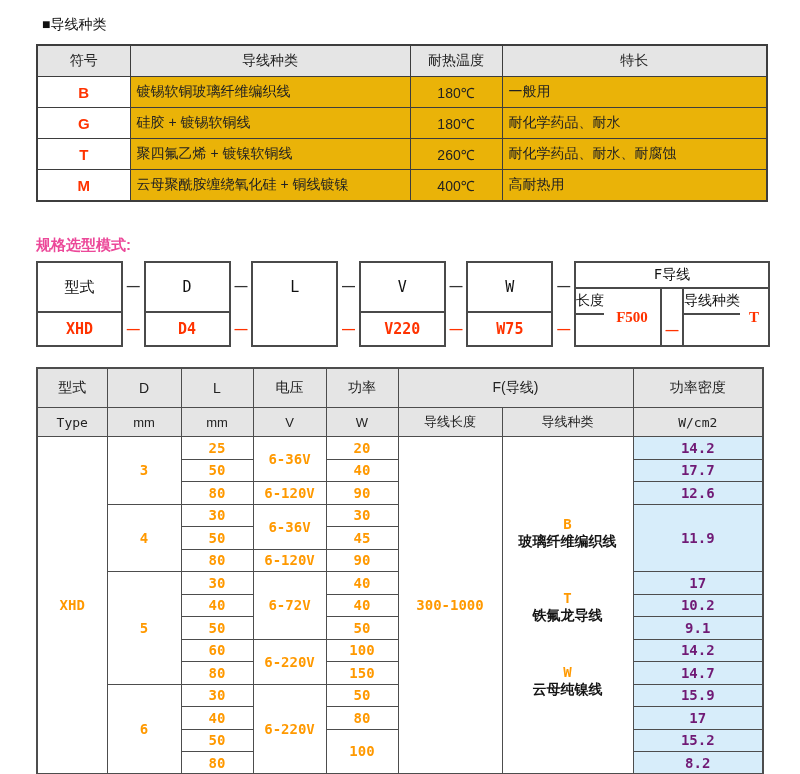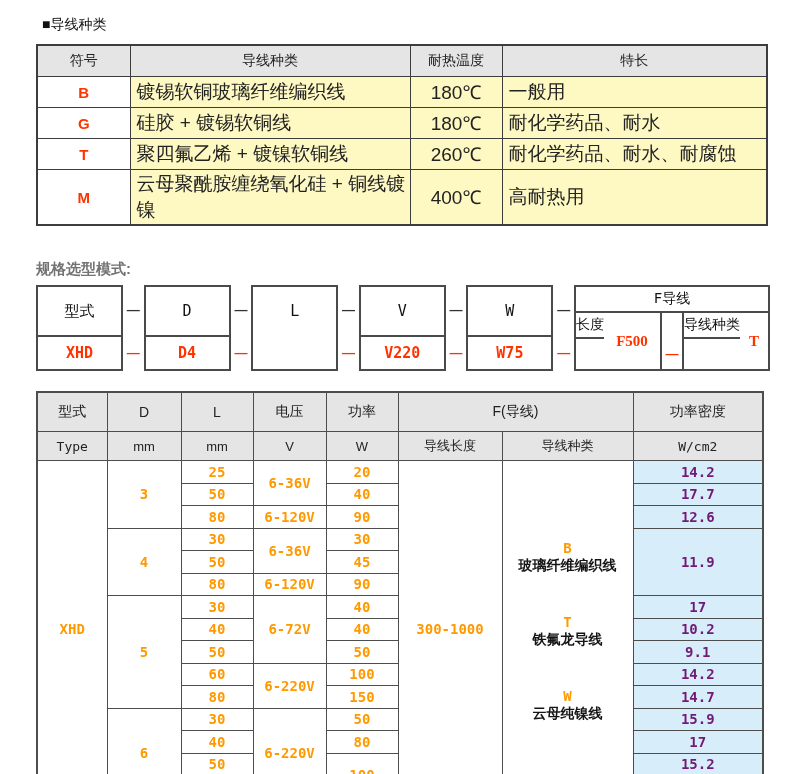--- a/index.html
+++ b/index.html
@@ -4,30 +4,30 @@
 <style>
   html,body{margin:0;padding:0;}
   body{
     width:800px;height:774px;overflow:hidden;background:#ffffff;
     font-family:"Liberation Sans", sans-serif;color:#222;
   }
   .page{padding:16px 0 0 36px;}
 
   
   .title1{font-size:14px;color:#111;margin-left:6px;}
-  .title2{font-size:15px;font-weight:bold;color:#737373;margin-top:34px;}
+  .title2{font-size:15px;font-weight:bold;color:#ec4899;margin-top:34px;}
 
   
   table{border-collapse:collapse;table-layout:fixed;}
   .t1{width:730px;margin-top:10px;border:2px solid #3d3d3d;}
   .t1 th{
     background:#e5e5e5;border:1px solid #3d3d3d;height:28px;
     font-size:14px;font-weight:normal;color:#222;
   }
-  .t1 td{border:1px solid #3d3d3d;height:28px;font-size:19px;background:#fef9c3;}
+  .t1 td{border:1px solid #3d3d3d;height:28px;font-size:14px;background:#eab308;}
   .t1 td.sym{background:#ffffff;color:#ff3300;font-weight:bold;text-align:center;font-size:15px;
     font-family:"Liberation Sans", sans-serif;}
   .t1 td.name,.t1 td.feat{text-align:left;padding-left:6px;}
   .t1 td.temp{text-align:center;}
 
   
   .diagram{display:flex;width:734px;margin-top:6px;height:86px;box-sizing:border-box;}
   .dsegs{flex:1;display:flex;}
   .dbox{width:87px;border:2px solid #4a4a4a;display:flex;flex-direction:column;box-sizing:border-box;}
   .dlabel{height:48px;display:flex;align-items:center;justify-content:center;

